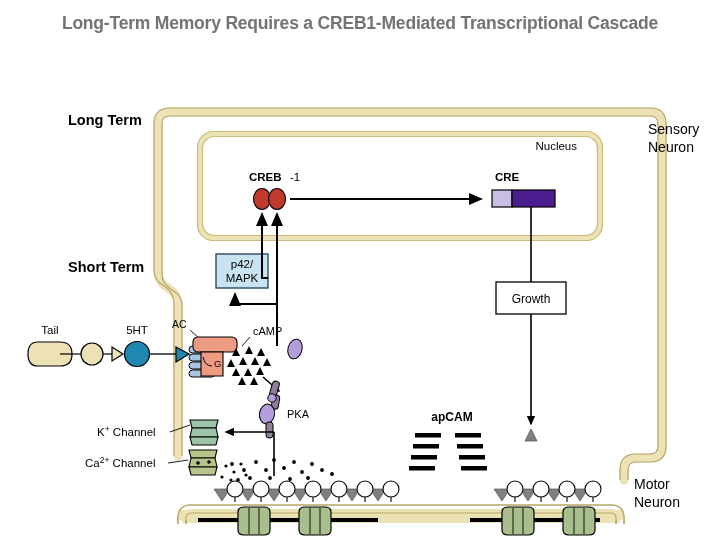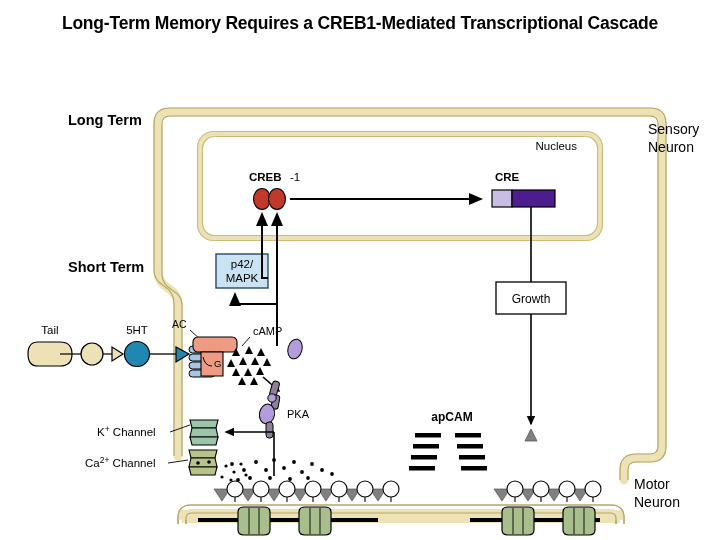--- a/index.html
+++ b/index.html
@@ -25,21 +25,21 @@
     left: 0; top: 0;
     width: 720px;
     height: 46px;
     display: flex;
     align-items: center;
     justify-content: center;
   }
   #title-text {
     font-size: 17.5px;
     font-weight: bold;
-    color: #000000;
+    color: #737373;
     letter-spacing: -0.2px;
     white-space: nowrap;
     font-family: "Liberation Sans", sans-serif;
   }
   #figure {
     position: absolute;
     left: 0; top: 46px;
     width: 720px;
     height: 494px;
   }

